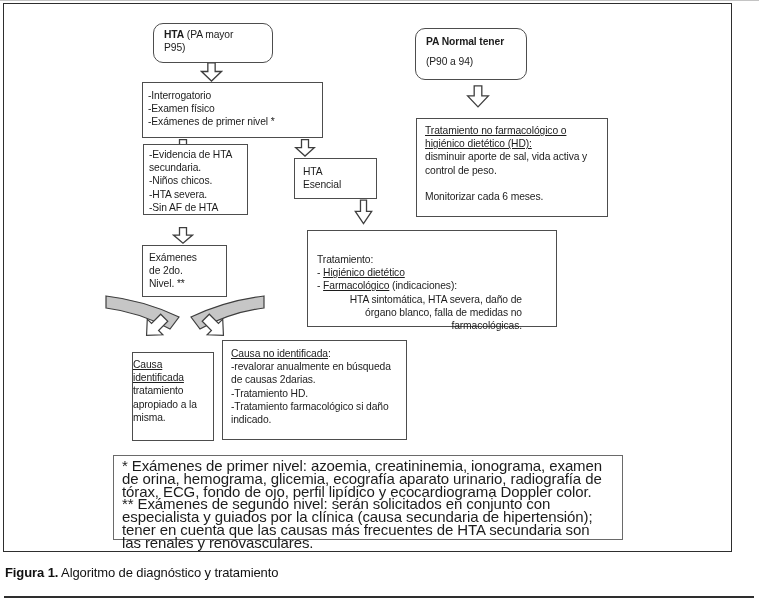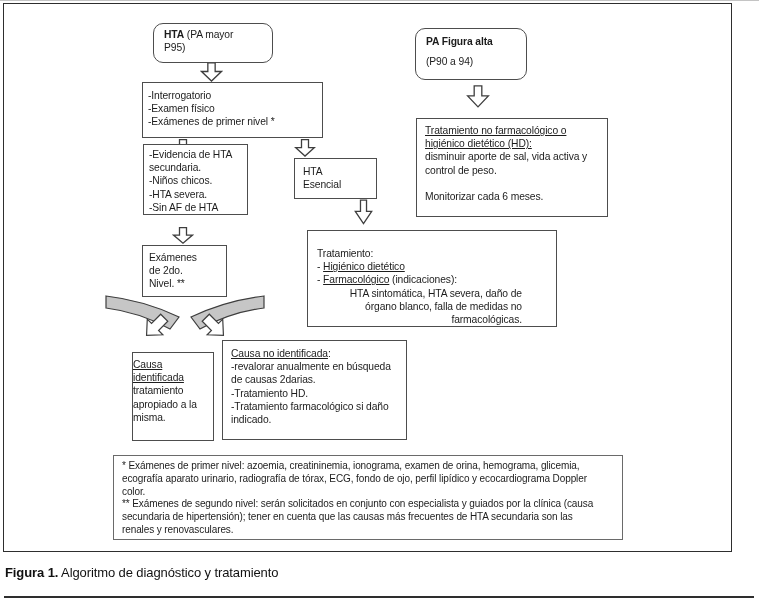--- a/index.html
+++ b/index.html
@@ -18,21 +18,21 @@
   .rounded{border-radius:10px;}
   .b{font-weight:bold;}
   .u{text-decoration:underline;}
   .arrow{position:absolute;}
   .caption{position:absolute;left:5px;top:565px;font-size:13px;letter-spacing:-0.1px;color:#111;}
   .bottom-rule{position:absolute;left:4px;top:596px;width:750px;height:2px;background:#2e2e2e;}
   .hta-inner{width:88px;}
   .pa-title{margin:2px 0 7px 0;}
   .trat-body{max-width:205px;text-align:right;}
   .mt{margin-top:13px;}
-  .footnote{font-size:10px;line-height:12.8px;padding:4px 20px 0 8px;border:1.2px solid #6a6a6a;}
+  .footnote{font-size:15px;line-height:12.8px;padding:4px 20px 0 8px;border:1.2px solid #6a6a6a;}
 </style>
 </head>
 <body>
 
 <div class="stage">
   <div class="hairline"></div>
   <div class="frame"></div>
 
   <div class="box rounded" style="left:153px;top:23px;width:120px;height:40px;padding:4px 10px;">
     <div class="hta-inner"><span class="b">HTA</span><span> (PA mayor P95)</span></div>
@@ -96,29 +96,29 @@
     <span class="u">Causa identificada</span><span> tratamiento apropiado a la misma.</span>
   </div>
 
   <div class="box" style="left:222px;top:340px;width:185px;height:100px;padding:6px 8px;">
     <div><span class="u">Causa no identificada</span><span>:</span></div>
     <div>-revalorar anualmente en búsqueda de causas 2darias.</div>
     <div>-Tratamiento HD.</div>
     <div>-Tratamiento farmacológico si daño indicado.</div>
   </div>
 
-  <div class="box" style="left:307px;top:230px;width:250px;height:97px;padding:16px 9px;">
+  <div class="box" style="left:307px;top:230px;width:250px;height:97px;padding:22px 9px;">
     <div>Tratamiento:</div>
     <div><span>- </span><span class="u">Higiénico dietético</span></div>
     <div><span>- </span><span class="u">Farmacológico</span><span> (indicaciones):</span></div>
     <div class="trat-body">HTA sintomática, HTA severa, daño de órgano blanco, falla de medidas no farmacológicas.</div>
   </div>
 
   <div class="box rounded" style="left:415px;top:28px;width:112px;height:52px;padding:4px 10px;">
-    <div class="b pa-title">PA Figura alta</div>
+    <div class="b pa-title">PA Normal tener</div>
     <div>(P90 a 94)</div>
   </div>
 
   <svg class="arrow" style="left:466px;top:85px;" width="24" height="23" viewBox="0 0 22 20" preserveAspectRatio="none">
     <path d="M7.5,0.8 L14.5,0.8 L14.5,9.5 L20.5,9.5 L11,19 L1.5,9.5 L7.5,9.5 Z" fill="#ffffff" stroke="#3e3e3e" stroke-width="1.3" vector-effect="non-scaling-stroke"></path>
   </svg>
 
   <div class="box" style="left:416px;top:118px;width:192px;height:99px;padding:5px 6px 5px 8px;">
     <div><span class="u">Tratamiento no farmacológico o higiénico dietético (HD):</span></div>
     <div>disminuir aporte de sal, vida activa y control de peso.</div>

